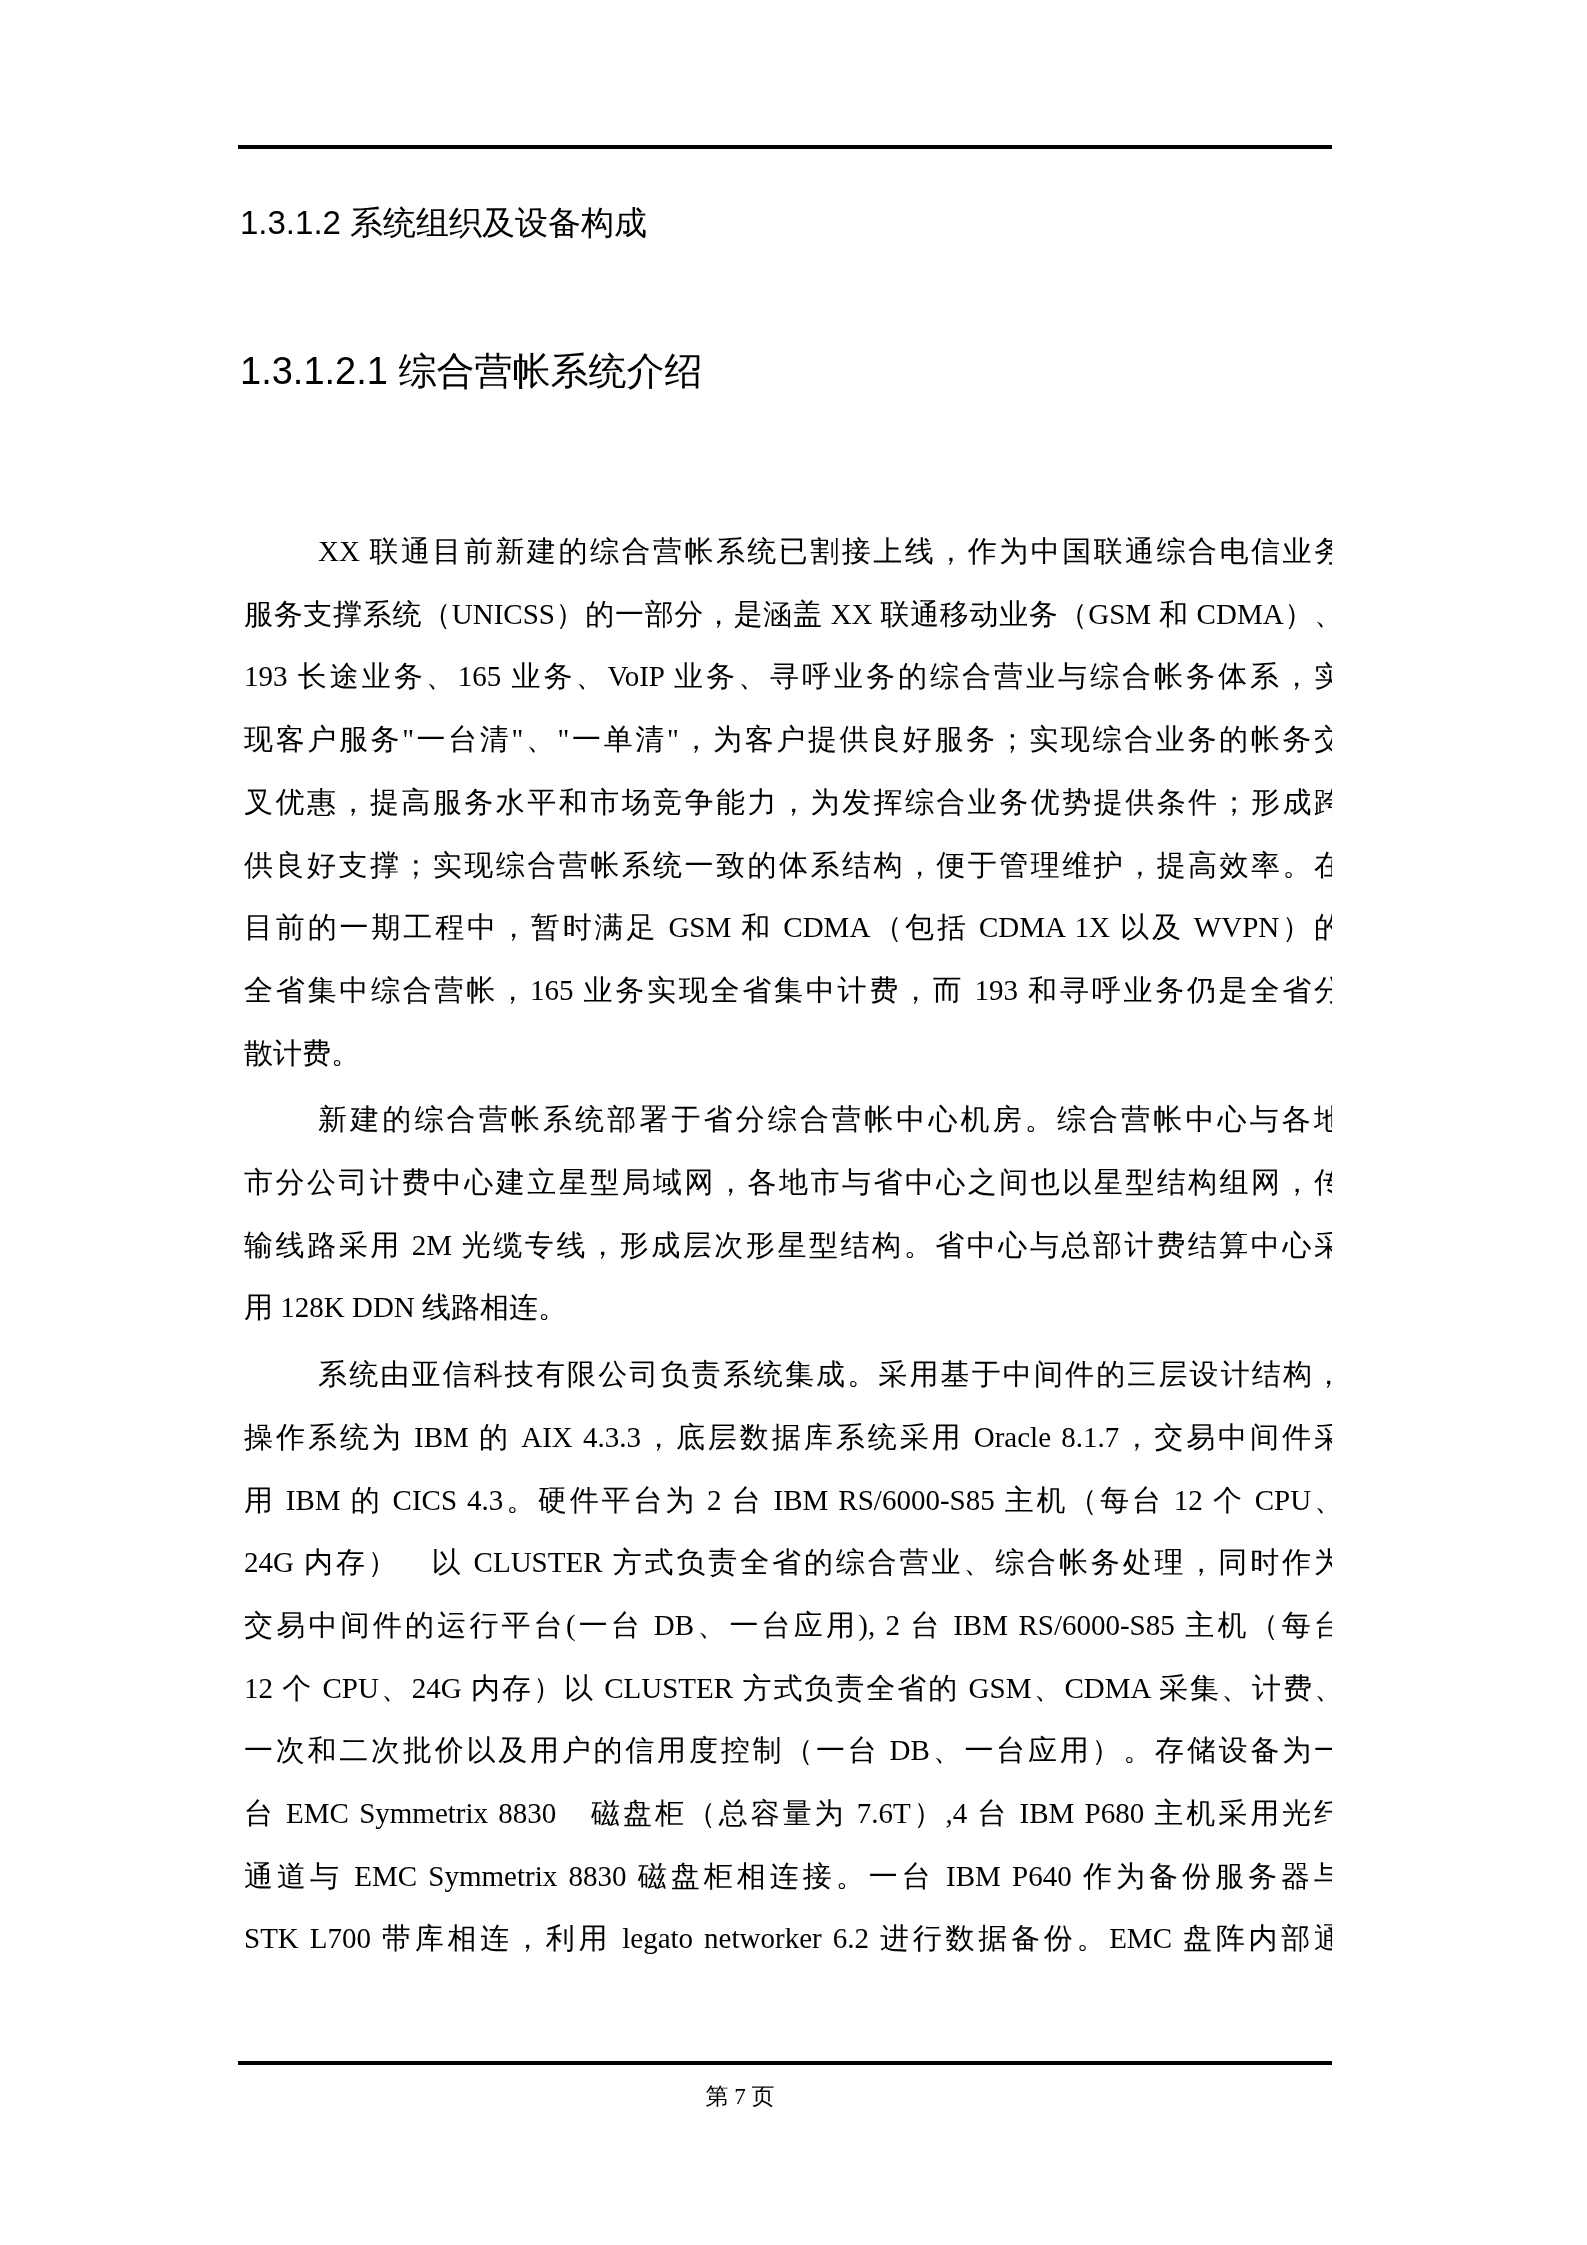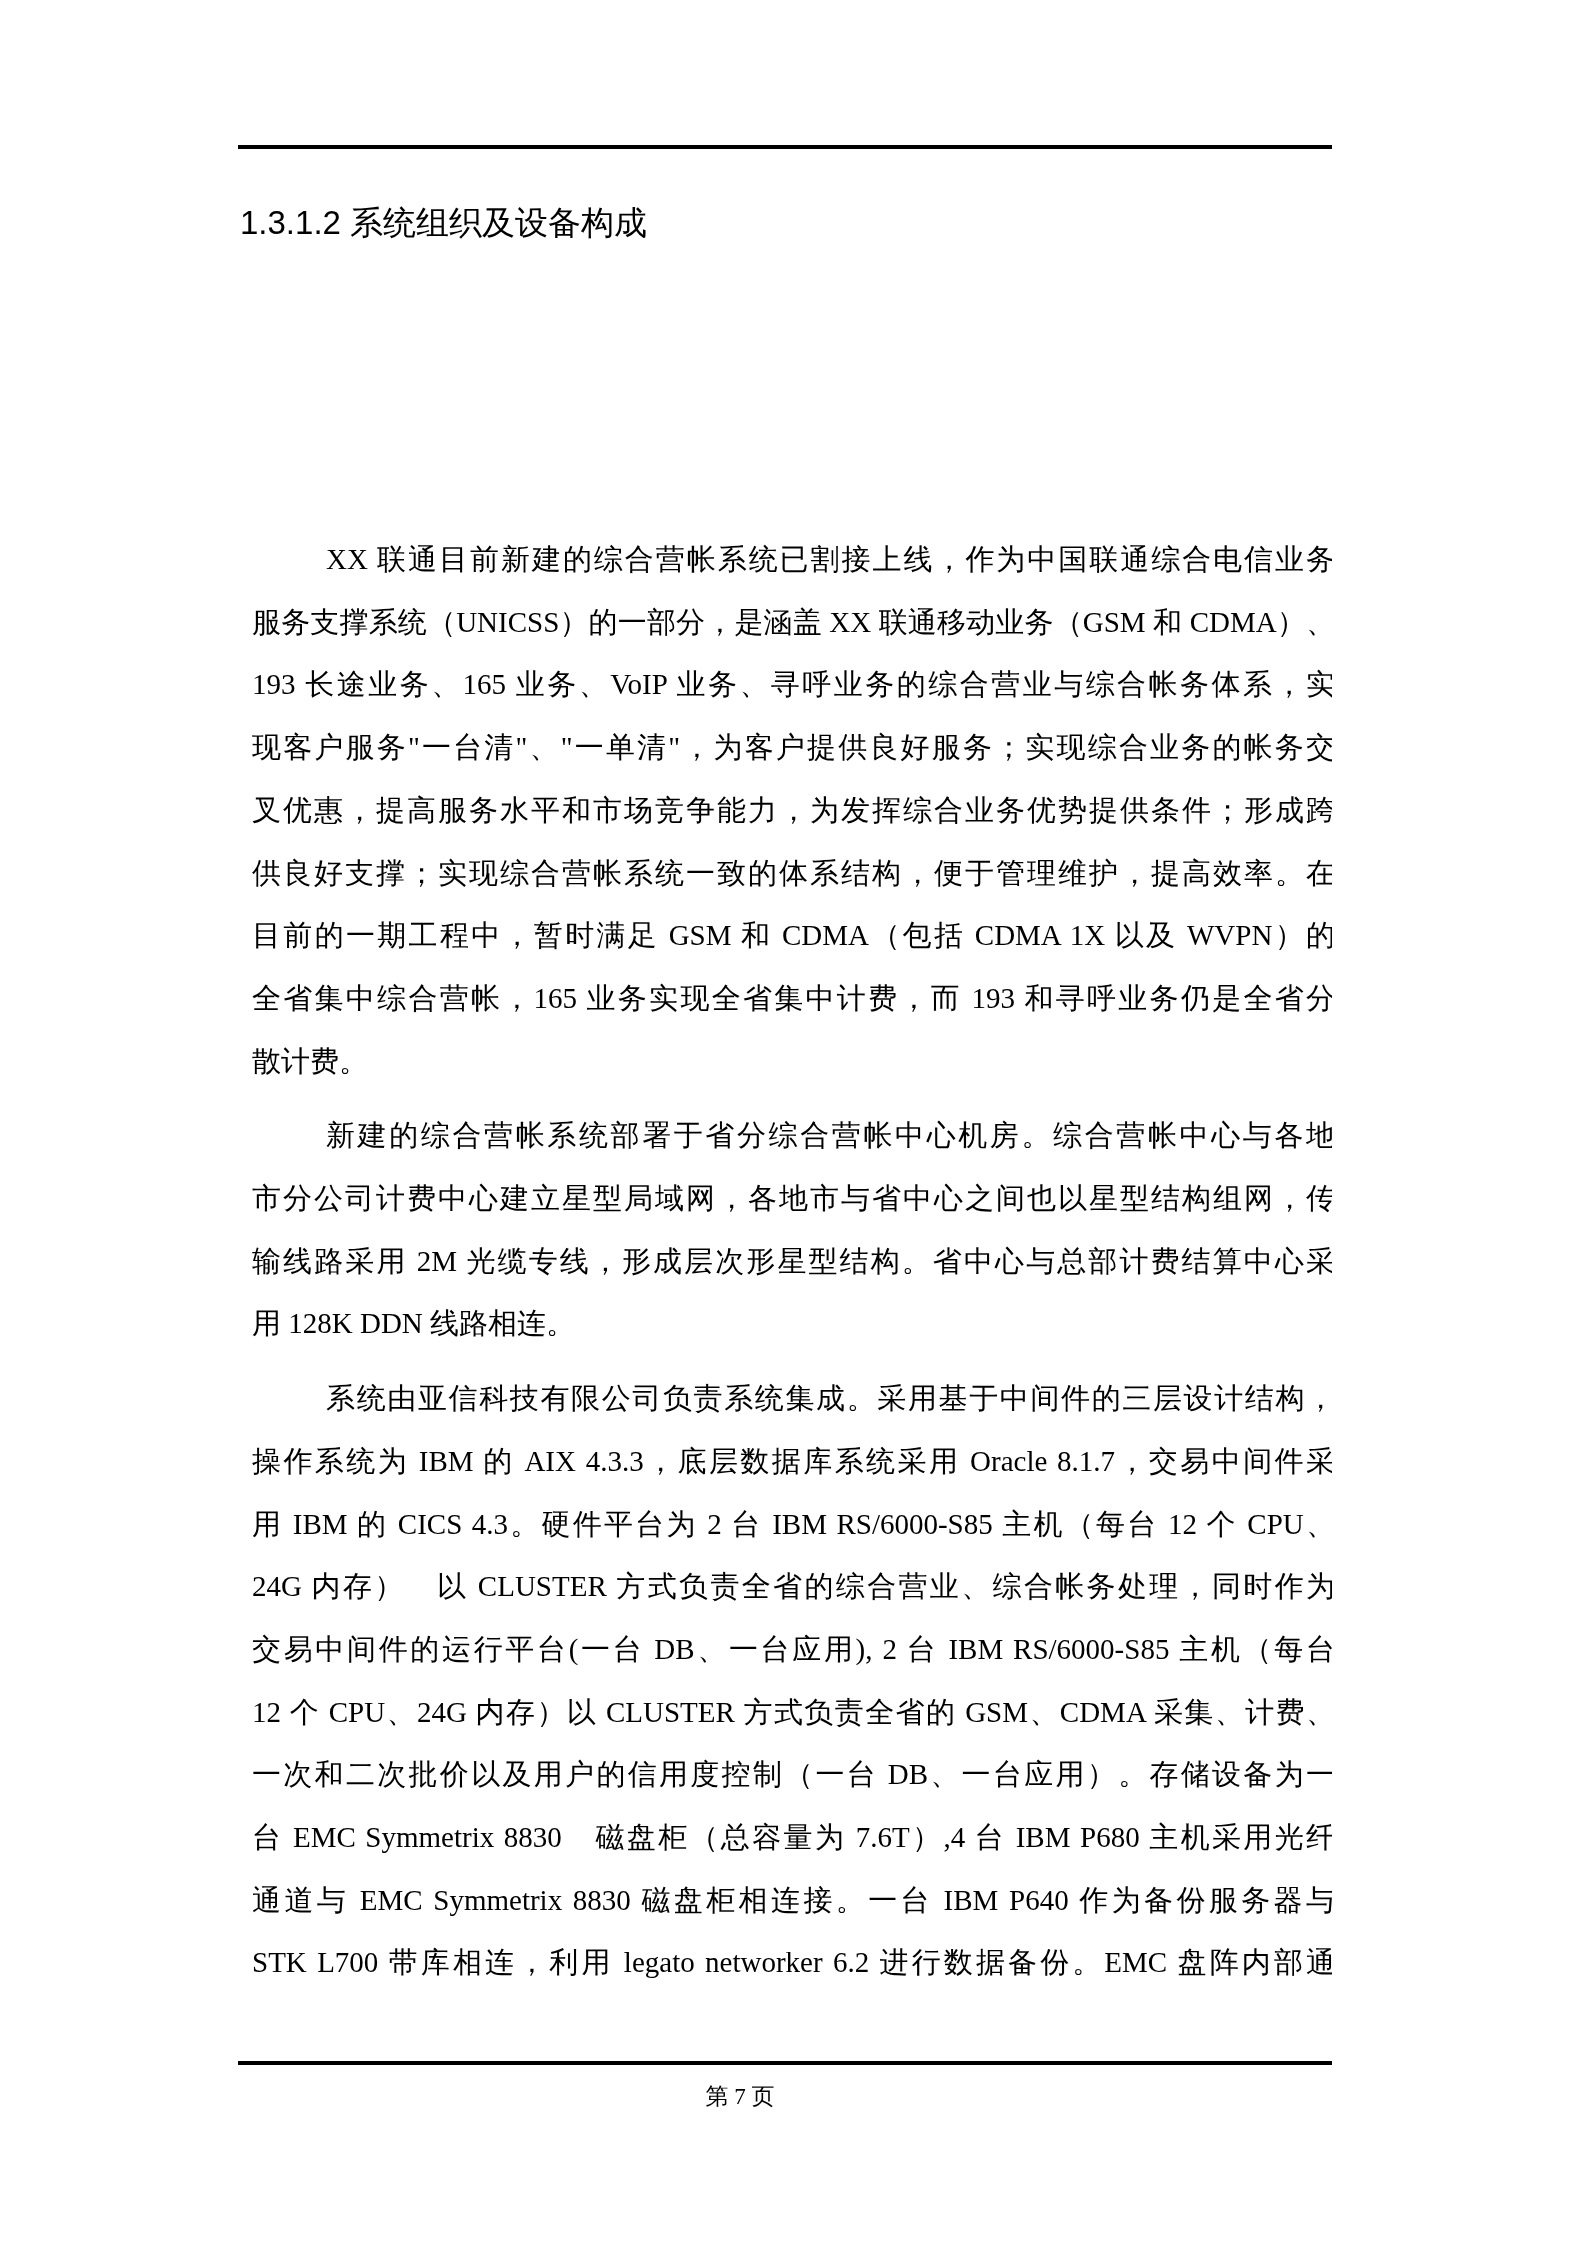--- a/index.html
+++ b/index.html
@@ -48,21 +48,21 @@
 
   .body-text {
     position: absolute;
     left: 240px;
     top: 516px;
     width: 1107px;
     font-family: "Liberation Serif", "DejaVu Serif", serif;
     font-size: 29px;
     line-height: 62.7px;
   }
-  .para { margin: 12px; }
+  .para { margin: 4px; }
   .line {
     text-align: justify;
     text-align-last: justify;
   }
   .line.first { text-indent: 74px; }
   .line.last-flush {
     text-align: center;
     text-align-last: left;
   }
 
@@ -79,20 +79,21 @@
 </style>
 </head>
 <body>
 
 <div class="page">
 
   <div class="rule header-rule"></div>
 
   <div class="heading-small">1.3.1.2 系统组织及设备构成</div>
 
+  <div class="heading-large">1.3.1.2.1 综合营帐系统介绍</div>
 
   <div class="body-text">
       <div class="para">
         <div class="line first">XX 联通目前新建的综合营帐系统已割接上线，作为中国联通综合电信业务</div>
         <div class="line">服务支撑系统（UNICSS）的一部分，是涵盖 XX 联通移动业务（GSM 和 CDMA）、</div>
         <div class="line">193 长途业务、165 业务、VoIP 业务、寻呼业务的综合营业与综合帐务体系，实</div>
         <div class="line">现客户服务"一台清"、"一单清"，为客户提供良好服务；实现综合业务的帐务交</div>
         <div class="line">叉优惠，提高服务水平和市场竞争能力，为发挥综合业务优势提供条件；形成跨</div>
         <div class="line">供良好支撑；实现综合营帐系统一致的体系结构，便于管理维护，提高效率。在</div>
         <div class="line">目前的一期工程中，暂时满足 GSM 和 CDMA（包括 CDMA 1X 以及 WVPN）的</div>

